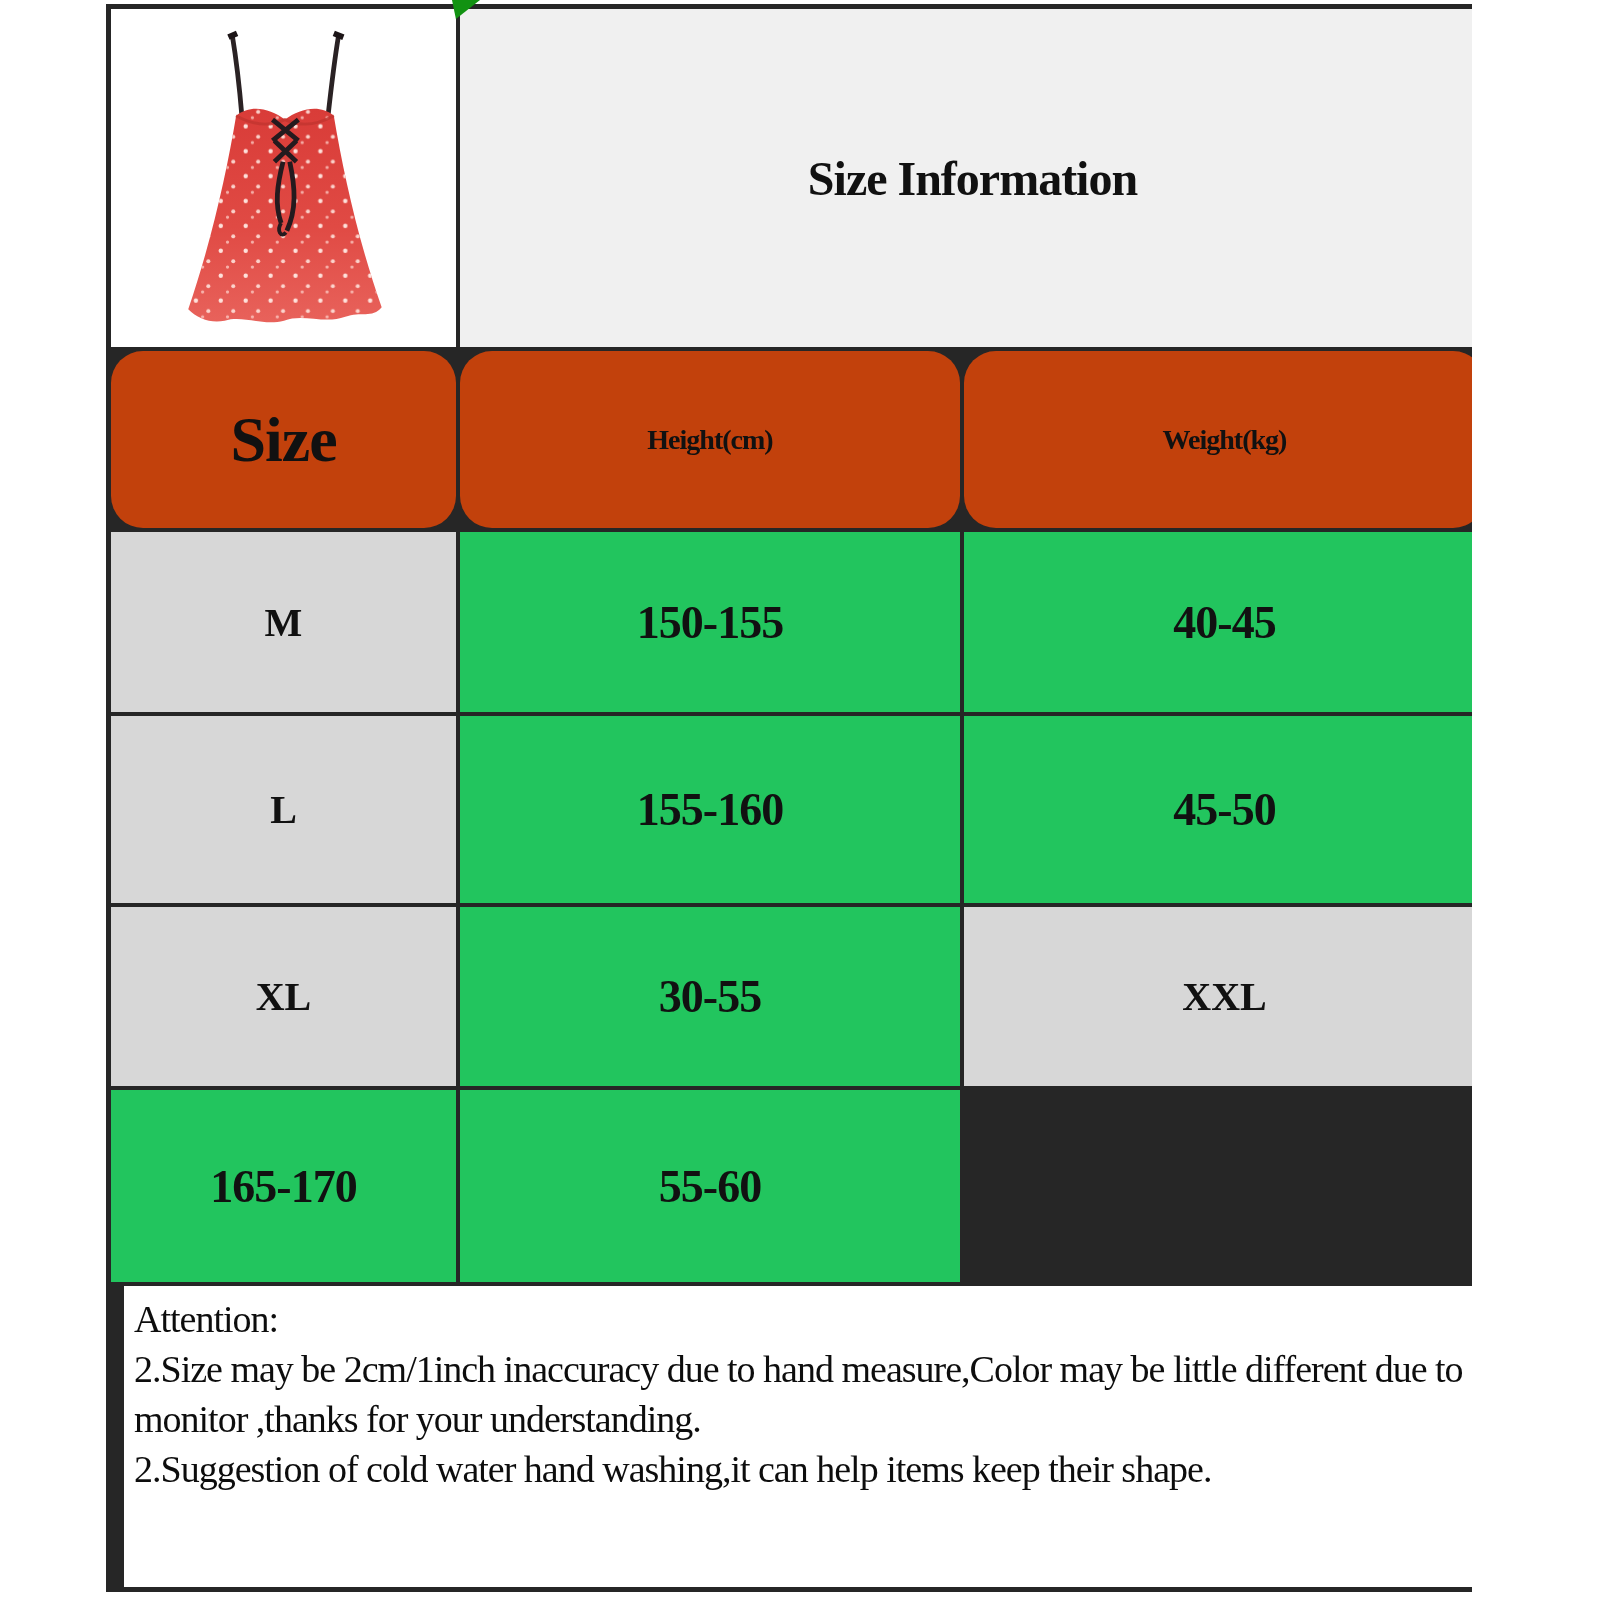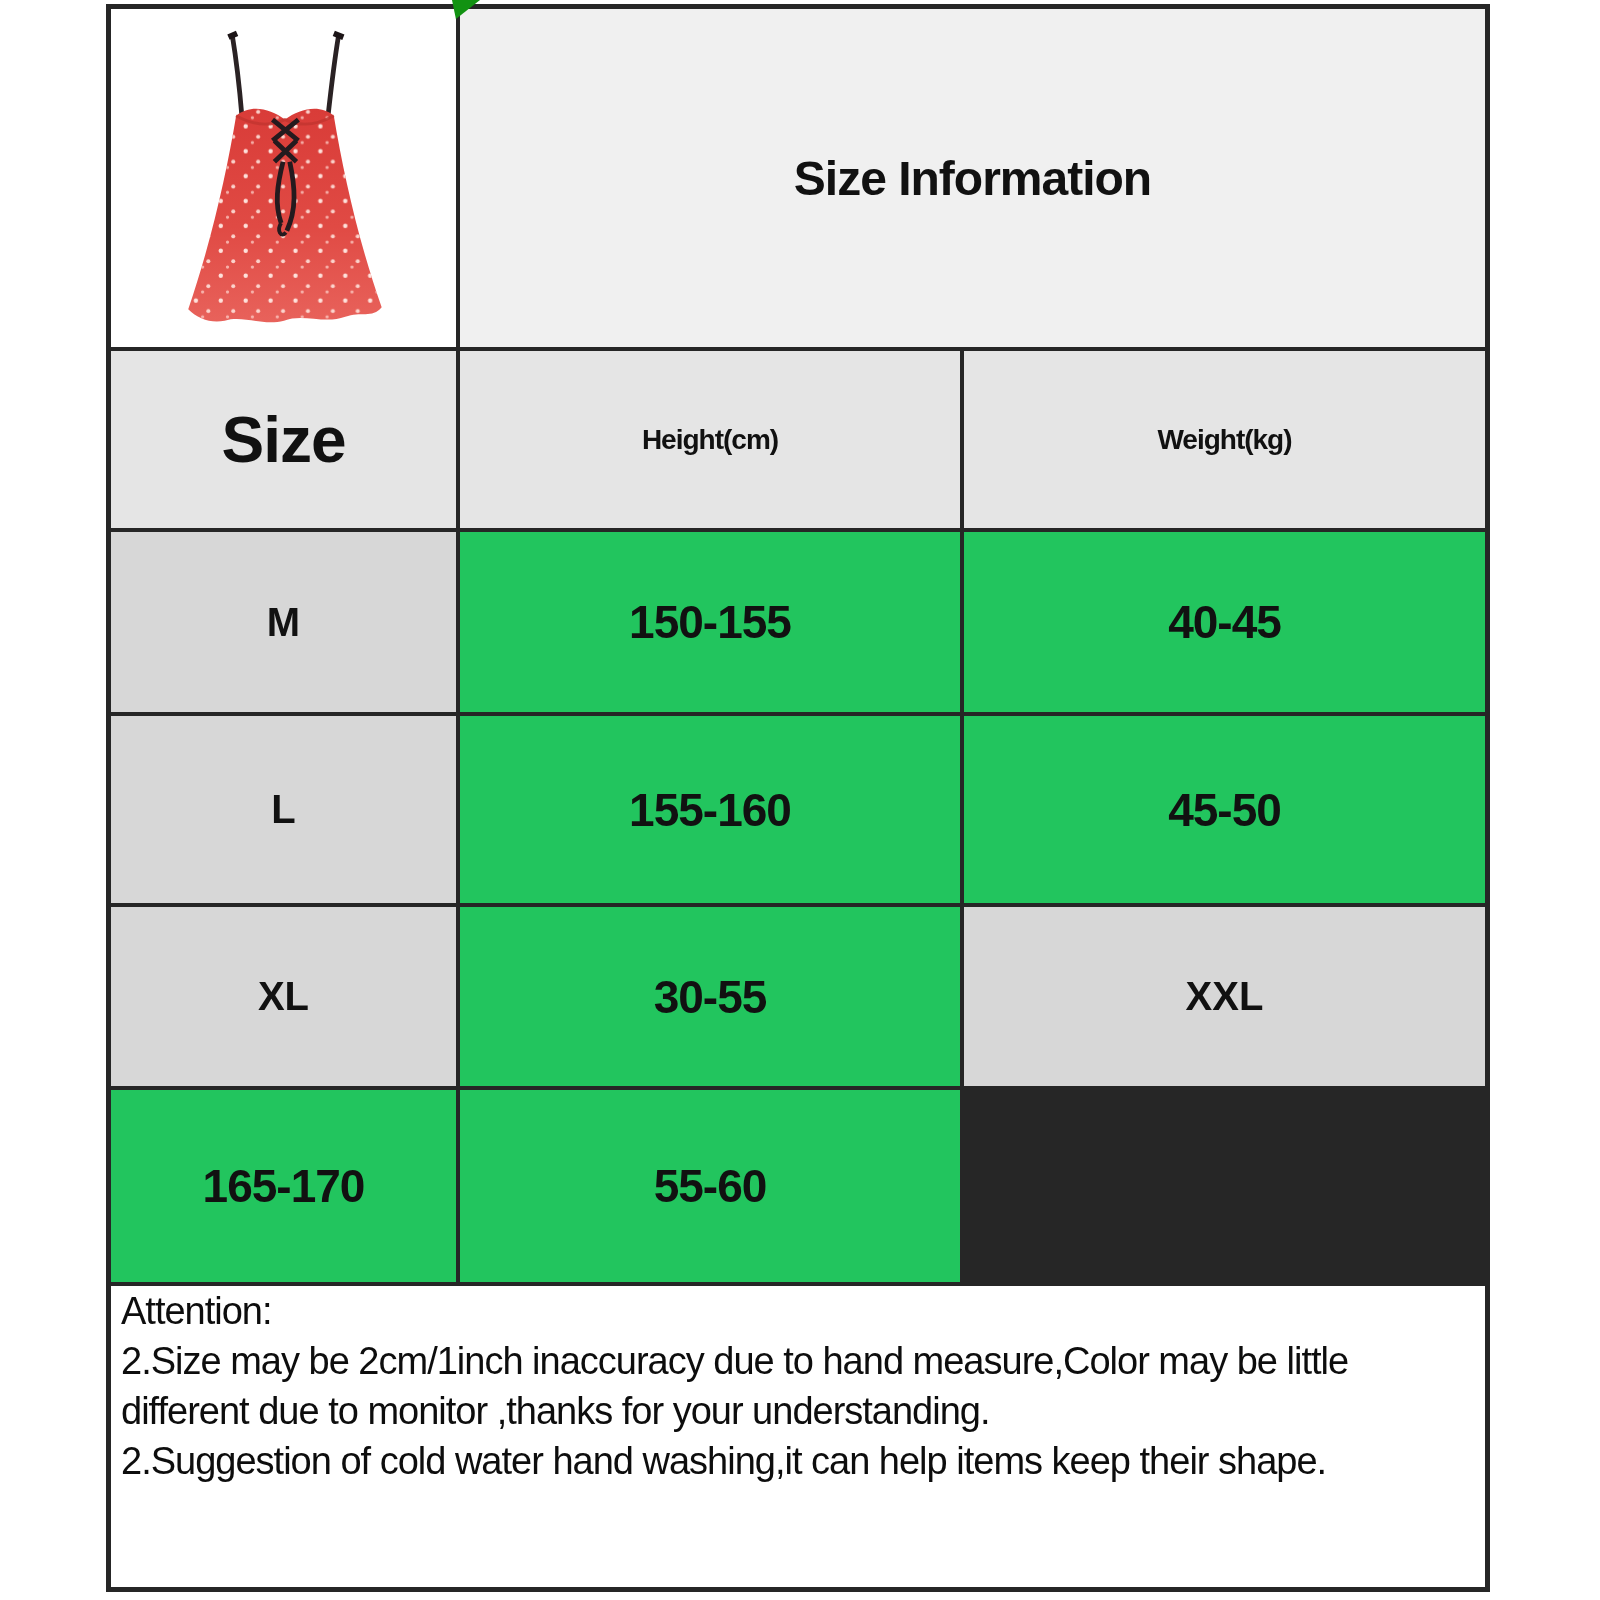--- a/index.html
+++ b/index.html
@@ -3,24 +3,25 @@
 <meta charset="utf-8">
 <style>
   html, body {
     margin: 0;
     padding: 0;
     background: #ffffff;
     font-family: "Liberation Sans", sans-serif;
   }
   .canvas {
     position: relative;
-    width: 1600px;
+    width: 1472px;
     height: 1600px;
     background: #ffffff;
     overflow: hidden;
+    font-family: Liberation Serif, serif;
   }
   .grid {
     position: absolute;
     left: 106px;
     top: 4px;
     width: 1384px;
     height: 1588px;
     box-sizing: border-box;
     display: grid;
     grid-template-columns: 345px 500px 1fr;
@@ -39,21 +40,21 @@
   .image-cell { background: #ffffff; }
   .title-cell {
     background: #f0f0f0;
     grid-column: 2 / 4;
   }
   .title-cell .title-text {
     font-size: 48px;
     font-weight: bold;
     letter-spacing: -1px;
   }
-  .head-cell { background: #e5e5e5; }
+  .head-cell { background: #c2410c; border-radius: 32px; }
   .size-head {
     font-size: 64px;
     font-weight: bold;
     letter-spacing: -1px;
   }
   .col-head {
     font-size: 28px;
     font-weight: bold;
     letter-spacing: -1px;
   }
@@ -65,22 +66,23 @@
   .value-cell {
     background: #22c55e;
     font-size: 46px;
     font-weight: bold;
     letter-spacing: -1px;
   }
   .attention-cell {
     grid-column: 1 / 4;
     background: #ffffff;
     display: block;
-    padding: 0 10px;
+    padding: 8px 10px;
     box-sizing: border-box;
+    margin-left: 13px;
   }
   .attention-cell .att-line {
     margin: 0;
     font-size: 38px;
     font-weight: normal;
     letter-spacing: -1px;
     line-height: 1.32;
     color: #0d0d0d;
   }
   .green-marker {

